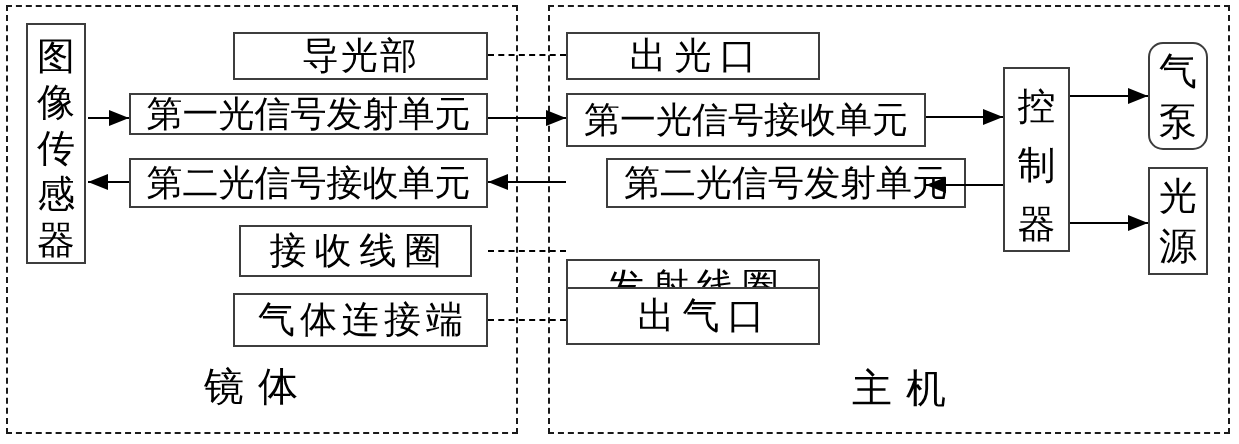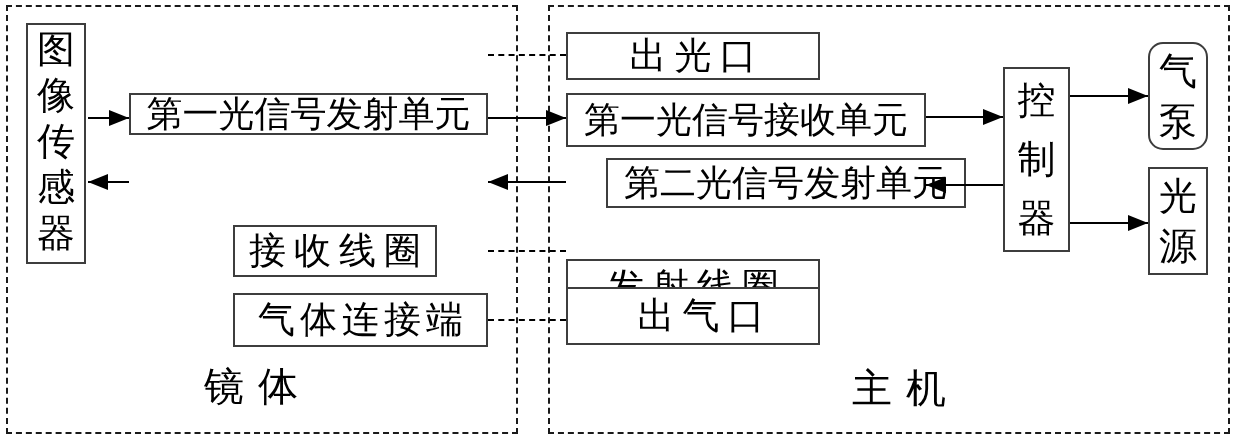--- a/index.html
+++ b/index.html
@@ -56,29 +56,29 @@
   .node.ls2  { letter-spacing: 2px; }
 
   
   .node.vertical {
     display: block;
     text-align: center;
     white-space: normal;
     word-break: break-all;
     font-size: 38px;
   }
-  .v-sensor     { line-height: 46px; padding-top: 1px; }
-  .v-controller { line-height: 59px; padding-top: 2px; }
+  .v-sensor     { line-height: 46px; padding-top: 8px; }
+  .v-controller { line-height: 59px; padding-top: 10px; font-family: Liberation Mono, monospace; }
   .v-small      { line-height: 50px; padding-top: 2px; }
 
   .n-image-sensor { left: 26px;   top: 23px;  width: 60px;  height: 241px; }
   .n-light-guide  { left: 233px;  top: 32px;  width: 255px; height: 48px; }
   .n-first-tx     { left: 129px;  top: 93px;  width: 359px; height: 42px; }
   .n-second-rx    { left: 129px;  top: 158px; width: 359px; height: 50px; }
-  .n-rx-coil      { left: 233px;  top: 225px; width: 204px; height: 52px; text-align: center; }
+  .n-rx-coil      { left: 239px;  top: 225px; width: 233px; height: 52px; text-align: center; }
   .n-gas-conn     { left: 233px;  top: 293px; width: 255px; height: 54px; }
   .n-light-exit   { left: 566px;  top: 32px;  width: 254px; height: 48px; }
   .n-first-rx     { left: 566px;  top: 93px;  width: 360px; height: 54px; }
   .n-second-tx    { left: 566px;  top: 158px; width: 360px; height: 50px; margin-left: 40px; }
   .n-tx-coil      { left: 566px;  top: 223px; width: 254px; height: 55px; margin-top: 36px; }
   .n-gas-outlet   { left: 566px;  top: 287px; width: 254px; height: 58px; padding-left: 16px; }
   .n-controller   { left: 1003px; top: 67px;  width: 67px;  height: 185px; }
   .n-air-pump     { left: 1148px; top: 42px;  width: 60px;  height: 108px; border-radius: 15px; }
   .n-light-source { left: 1148px; top: 167px; width: 60px;  height: 108px; }
 
@@ -119,21 +119,23 @@
 
 <div class="canvas">
 
   <div class="group group-lens"></div>
   <div class="group group-host"></div>
 
   <div class="group-label label-lens">镜 体</div>
   <div class="group-label label-host">主 机</div>
 
   <div class="node vertical v-sensor n-image-sensor">图像传感器</div>
+  <div class="node ls2 n-light-guide">导光部</div>
   <div class="node long n-first-tx">第一光信号发射单元</div>
+  <div class="node long n-second-rx">第二光信号接收单元</div>
   <div class="node ls8 n-rx-coil">接收线圈</div>
   <div class="node ls5 n-gas-conn">气体连接端</div>
 
   <div class="node long n-first-rx">第一光信号接收单元</div>
   <div class="node ls8 n-light-exit">出光口</div>
   <div class="node long n-second-tx">第二光信号发射单元</div>
   <div class="node ls8 n-tx-coil">发射线圈</div>
   <div class="node ls8 n-gas-outlet">出气口</div>
   <div class="node vertical v-controller n-controller">控制器</div>
   <div class="node vertical v-small n-air-pump">气泵</div>

